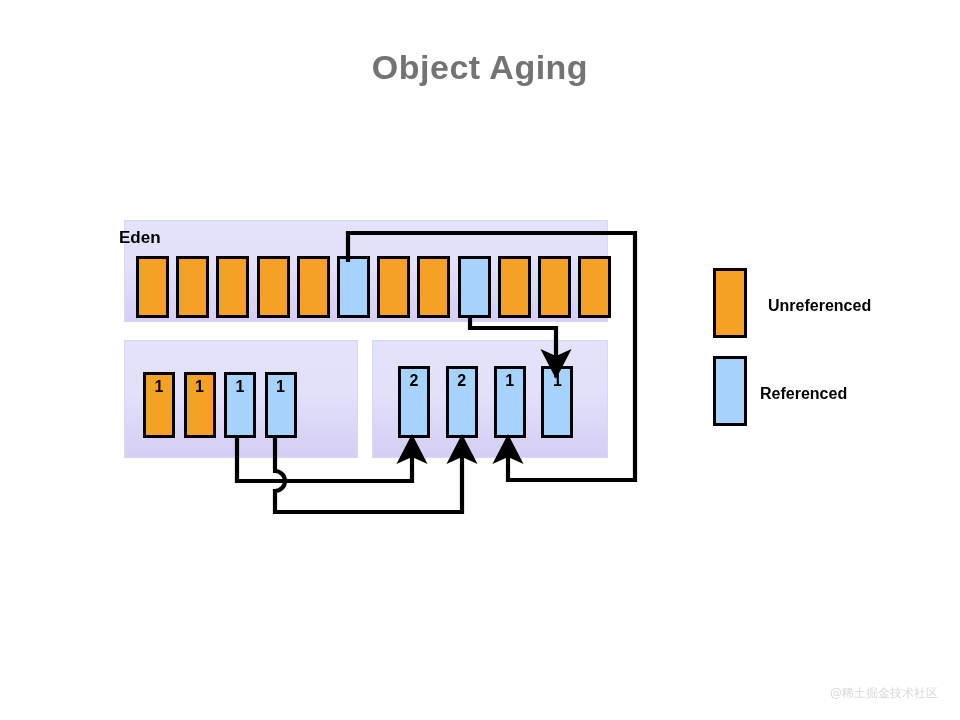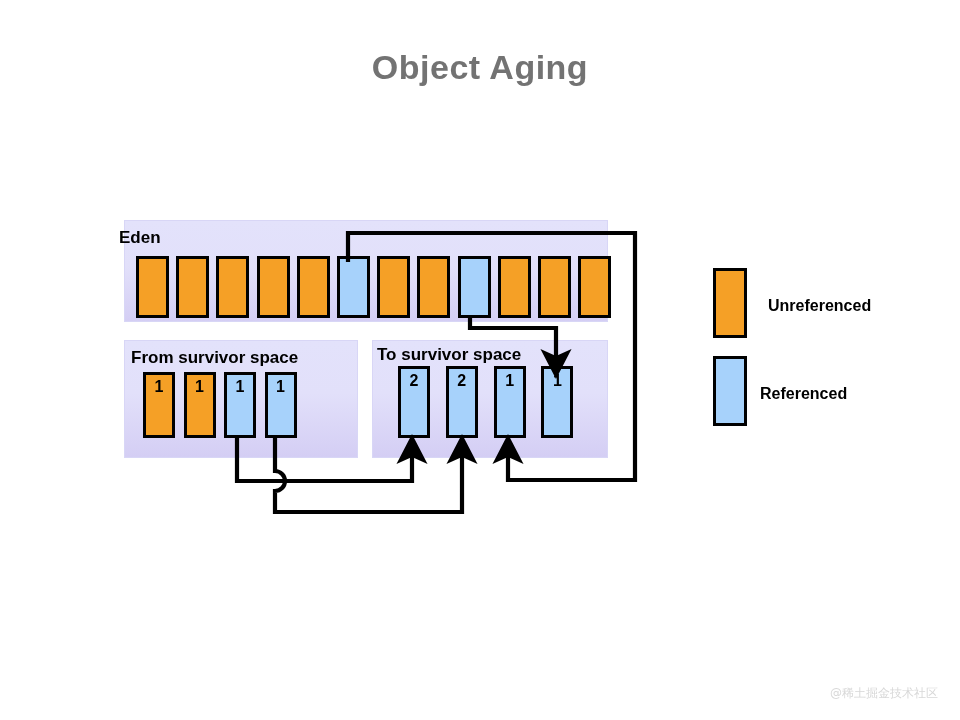--- a/index.html
+++ b/index.html
@@ -88,30 +88,28 @@
       <div class="blk blue" style="left: 337px; top: 256px; width: 33px; height: 62px;"></div>
       <div class="blk orange" style="left: 377.2px; top: 256px; width: 33px; height: 62px;"></div>
       <div class="blk orange" style="left: 417.4px; top: 256px; width: 33px; height: 62px;"></div>
       <div class="blk blue" style="left: 457.6px; top: 256px; width: 33px; height: 62px;"></div>
       <div class="blk orange" style="left: 497.8px; top: 256px; width: 33px; height: 62px;"></div>
       <div class="blk orange" style="left: 538px; top: 256px; width: 33px; height: 62px;"></div>
       <div class="blk orange" style="left: 578.2px; top: 256px; width: 33px; height: 62px;"></div>
     </div>
 
   <div class="panel" style="left:124px;top:340px;width:234px;height:118px;"></div>
-  <div class="panel-label" style="left:131px;top:348px;">From survivor  space</div>
   <div id="from-blocks">
       <div class="blk orange" style="left: 143px; top: 372px; width: 32px; height: 66px;">1</div>
       <div class="blk orange" style="left: 183.5px; top: 372px; width: 32px; height: 66px;">1</div>
       <div class="blk blue" style="left: 224px; top: 372px; width: 32px; height: 66px;">1</div>
       <div class="blk blue" style="left: 264.5px; top: 372px; width: 32px; height: 66px;">1</div>
     </div>
 
   <div class="panel" style="left:372px;top:340px;width:236px;height:118px;"></div>
-  <div class="panel-label" style="left:377px;top:345px;">To survivor  space</div>
   <div id="to-blocks">
       <div class="blk blue" style="left: 398px; top: 366px; width: 32px; height: 72px;">2</div>
       <div class="blk blue" style="left: 445.8px; top: 366px; width: 32px; height: 72px;">2</div>
       <div class="blk blue" style="left: 493.6px; top: 366px; width: 32px; height: 72px;">1</div>
       <div class="blk blue" style="left: 541.4px; top: 366px; width: 32px; height: 72px;">1</div>
     </div>
 
   <div id="legend">
       <div class="legend-swatch" style="left: 713px; top: 268px; width: 34px; height: 70px; background: rgb(245, 160, 38);"></div>
       <div class="legend-text" style="left: 760px; top: 297px; margin-left: 8px;">Unreferenced</div>

